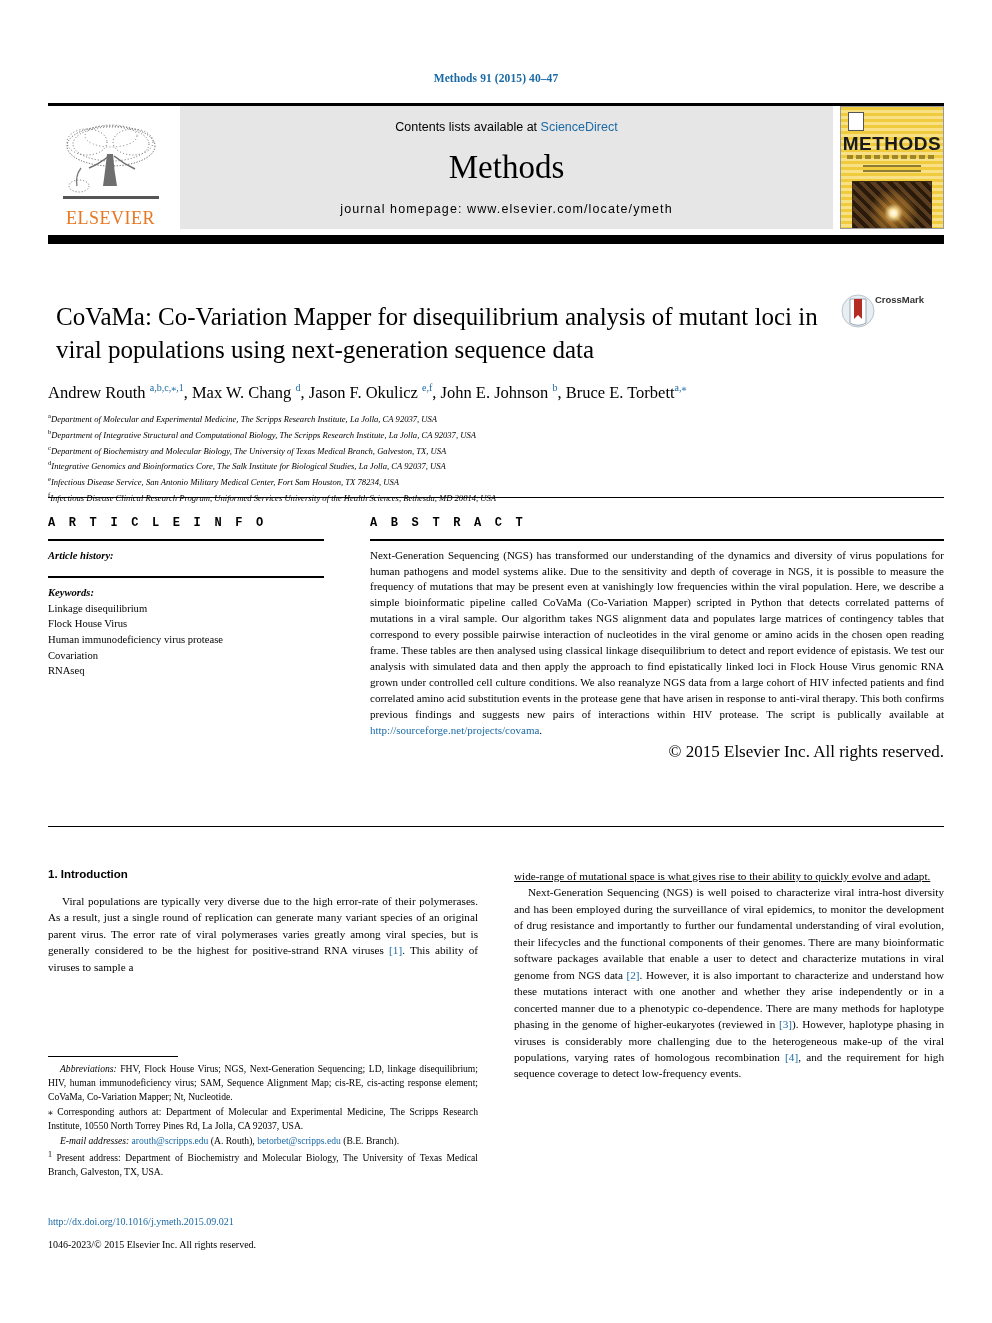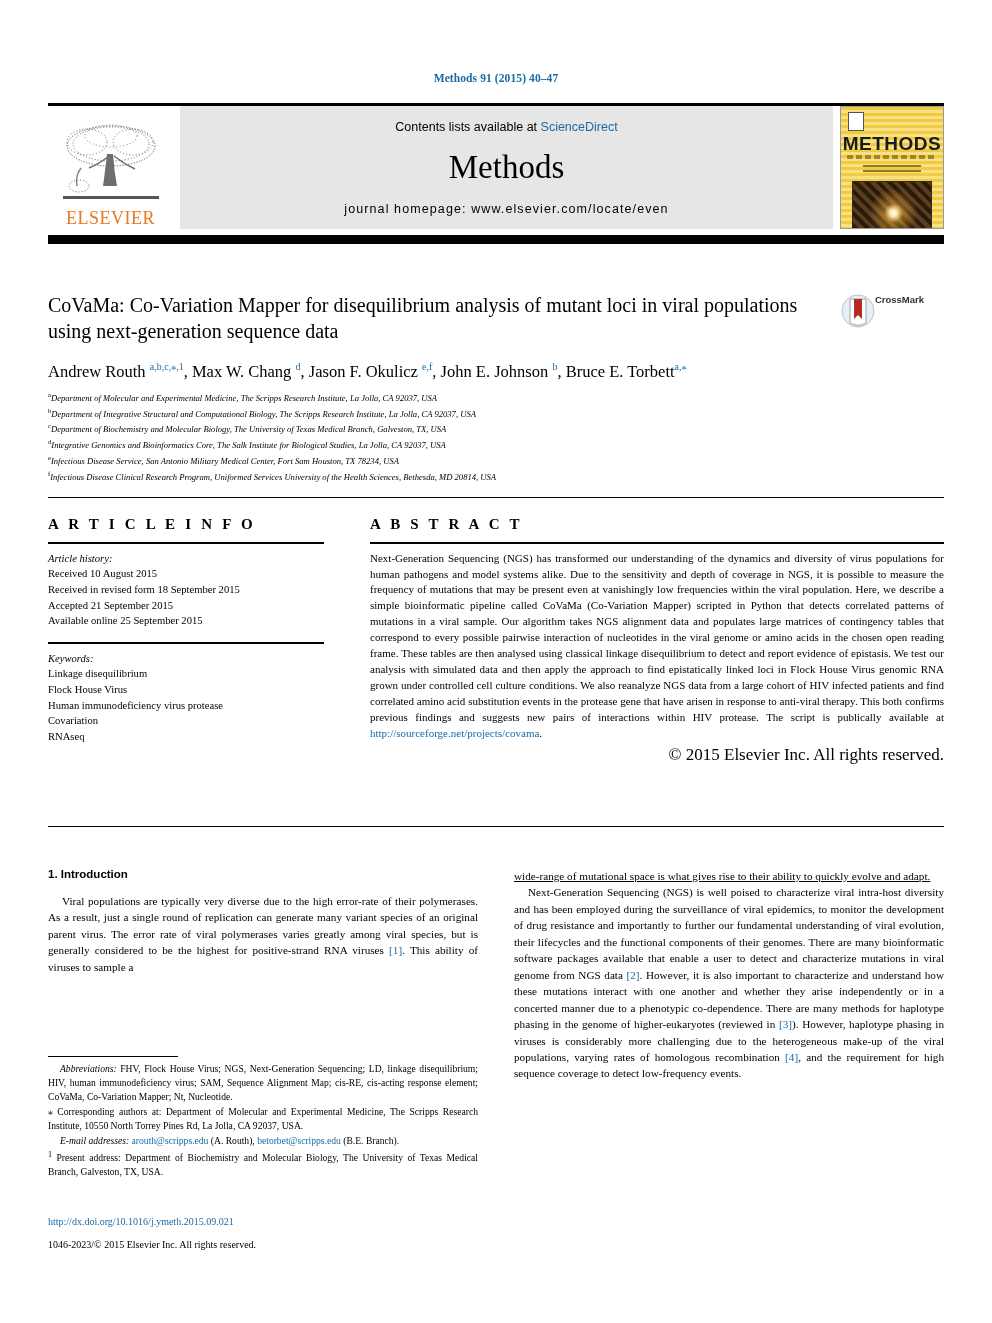--- a/index.html
+++ b/index.html
@@ -125,25 +125,25 @@
   }
 
   .banner-bottom-rule {
     height: 9px; background: #000; width: 100%;
     margin-top: 6px;
   }
 
   
   .title-block { position: absolute; top: 292px; left: 48px; width: 896px; }
   .paper-title {
-    font-size: 20px;
+    font-size: 25px;
     line-height: 1.32;
     font-family: "Liberation Serif", serif;
     width: 770px;
-    margin: 0;
+    margin: 8px;
     font-weight: normal;
   }
   .crossmark {
     position: absolute; top: 2px; right: 20px;
     display: flex; gap: 0;
   }
   .crossmark-label {
     font-family: "Liberation Sans", sans-serif;
     font-size: 9.5px; font-weight: bold; color: #333;
   }
@@ -164,28 +164,28 @@
   
   .midrule {
     position: absolute; left: 48px; width: 896px;
     height: 1px; background: #000;
   }
   .infoabs { position: absolute; top: 516px; left: 48px; width: 896px; display: flex; }
   .col-info { width: 276px; flex: 0 0 276px; }
   .col-gap  { width: 46px; flex: 0 0 46px; }
   .col-abs  { flex: 1 1 auto; }
   .sec-head {
-    font-family: Liberation Serif, serif;
-    font-size: 15px;
+    font-family: Liberation Mono, monospace;
+    font-size: 12px;
     font-weight: bold;
     letter-spacing: 3.2px;
   }
   .hr-thin { height: 1.6px; background: #000; margin-top: 9px; }
   .info-body { font-size: 10.6px; line-height: 1.48; margin-top: 7px; }
-  .info-body .lab { font-style: italic; font-weight: normal; }
+  .info-body .lab { font-style: italic; font-weight: bold; }
   .hr-thin2 { height: 1.6px; background: #000; margin-top: 13px; }
 
   .abs-body {
     font-size: 11px;
     line-height: 1.45;
     text-align: justify;
     margin-top: 7px;
   }
   .abs-body a, .link { color: #1a6aa5; text-decoration: none; }
   .copyright { text-align: right; margin-top: 3px; font-size: 17px; }
@@ -259,21 +259,21 @@
           </g>
         </svg>
         <div class="elsevier-word">ELSEVIER</div>
       </div>
 
       <div class="banner-center">
         <div class="contents-line">
           <span>Contents lists available at </span><span class="sd">ScienceDirect</span>
         </div>
         <div class="journal-name">Methods</div>
-        <div class="homepage-line">journal homepage: www.elsevier.com/locate/even</div>
+        <div class="homepage-line">journal homepage: www.elsevier.com/locate/ymeth</div>
       </div>
 
       <div class="cover-thumb">
         <div class="cover-stripes"></div>
         <div class="cover-badge"></div>
         <div class="cover-title">METHODS</div>
         <div class="cover-sub"></div>
         <div class="cover-sub2"></div>
         <div class="cover-img"></div>
       </div>
@@ -307,26 +307,20 @@
   </div>
 
   <div class="midrule" style="top:497px;"></div>
 
   <div class="infoabs">
     <div class="col-info">
       <div class="sec-head">A R T I C L E    I N F O</div>
       <div class="hr-thin"></div>
       <div class="info-body">
         <div class="lab">Article history:</div>
-        <div id="history-items">
-            <div>Received 10 August 2015</div>
-            <div>Received in revised form 18 September 2015</div>
-            <div>Accepted 21 September 2015</div>
-            <div>Available online 25 September 2015</div>
-          </div>
       </div>
       <div class="hr-thin2"></div>
       <div class="info-body kw-block">
         <div class="lab">Keywords:</div>
         <div id="keyword-items">
             <div>Linkage disequilibrium</div>
             <div>Flock House Virus</div>
             <div>Human immunodeficiency virus protease</div>
             <div>Covariation</div>
             <div>RNAseq</div>

